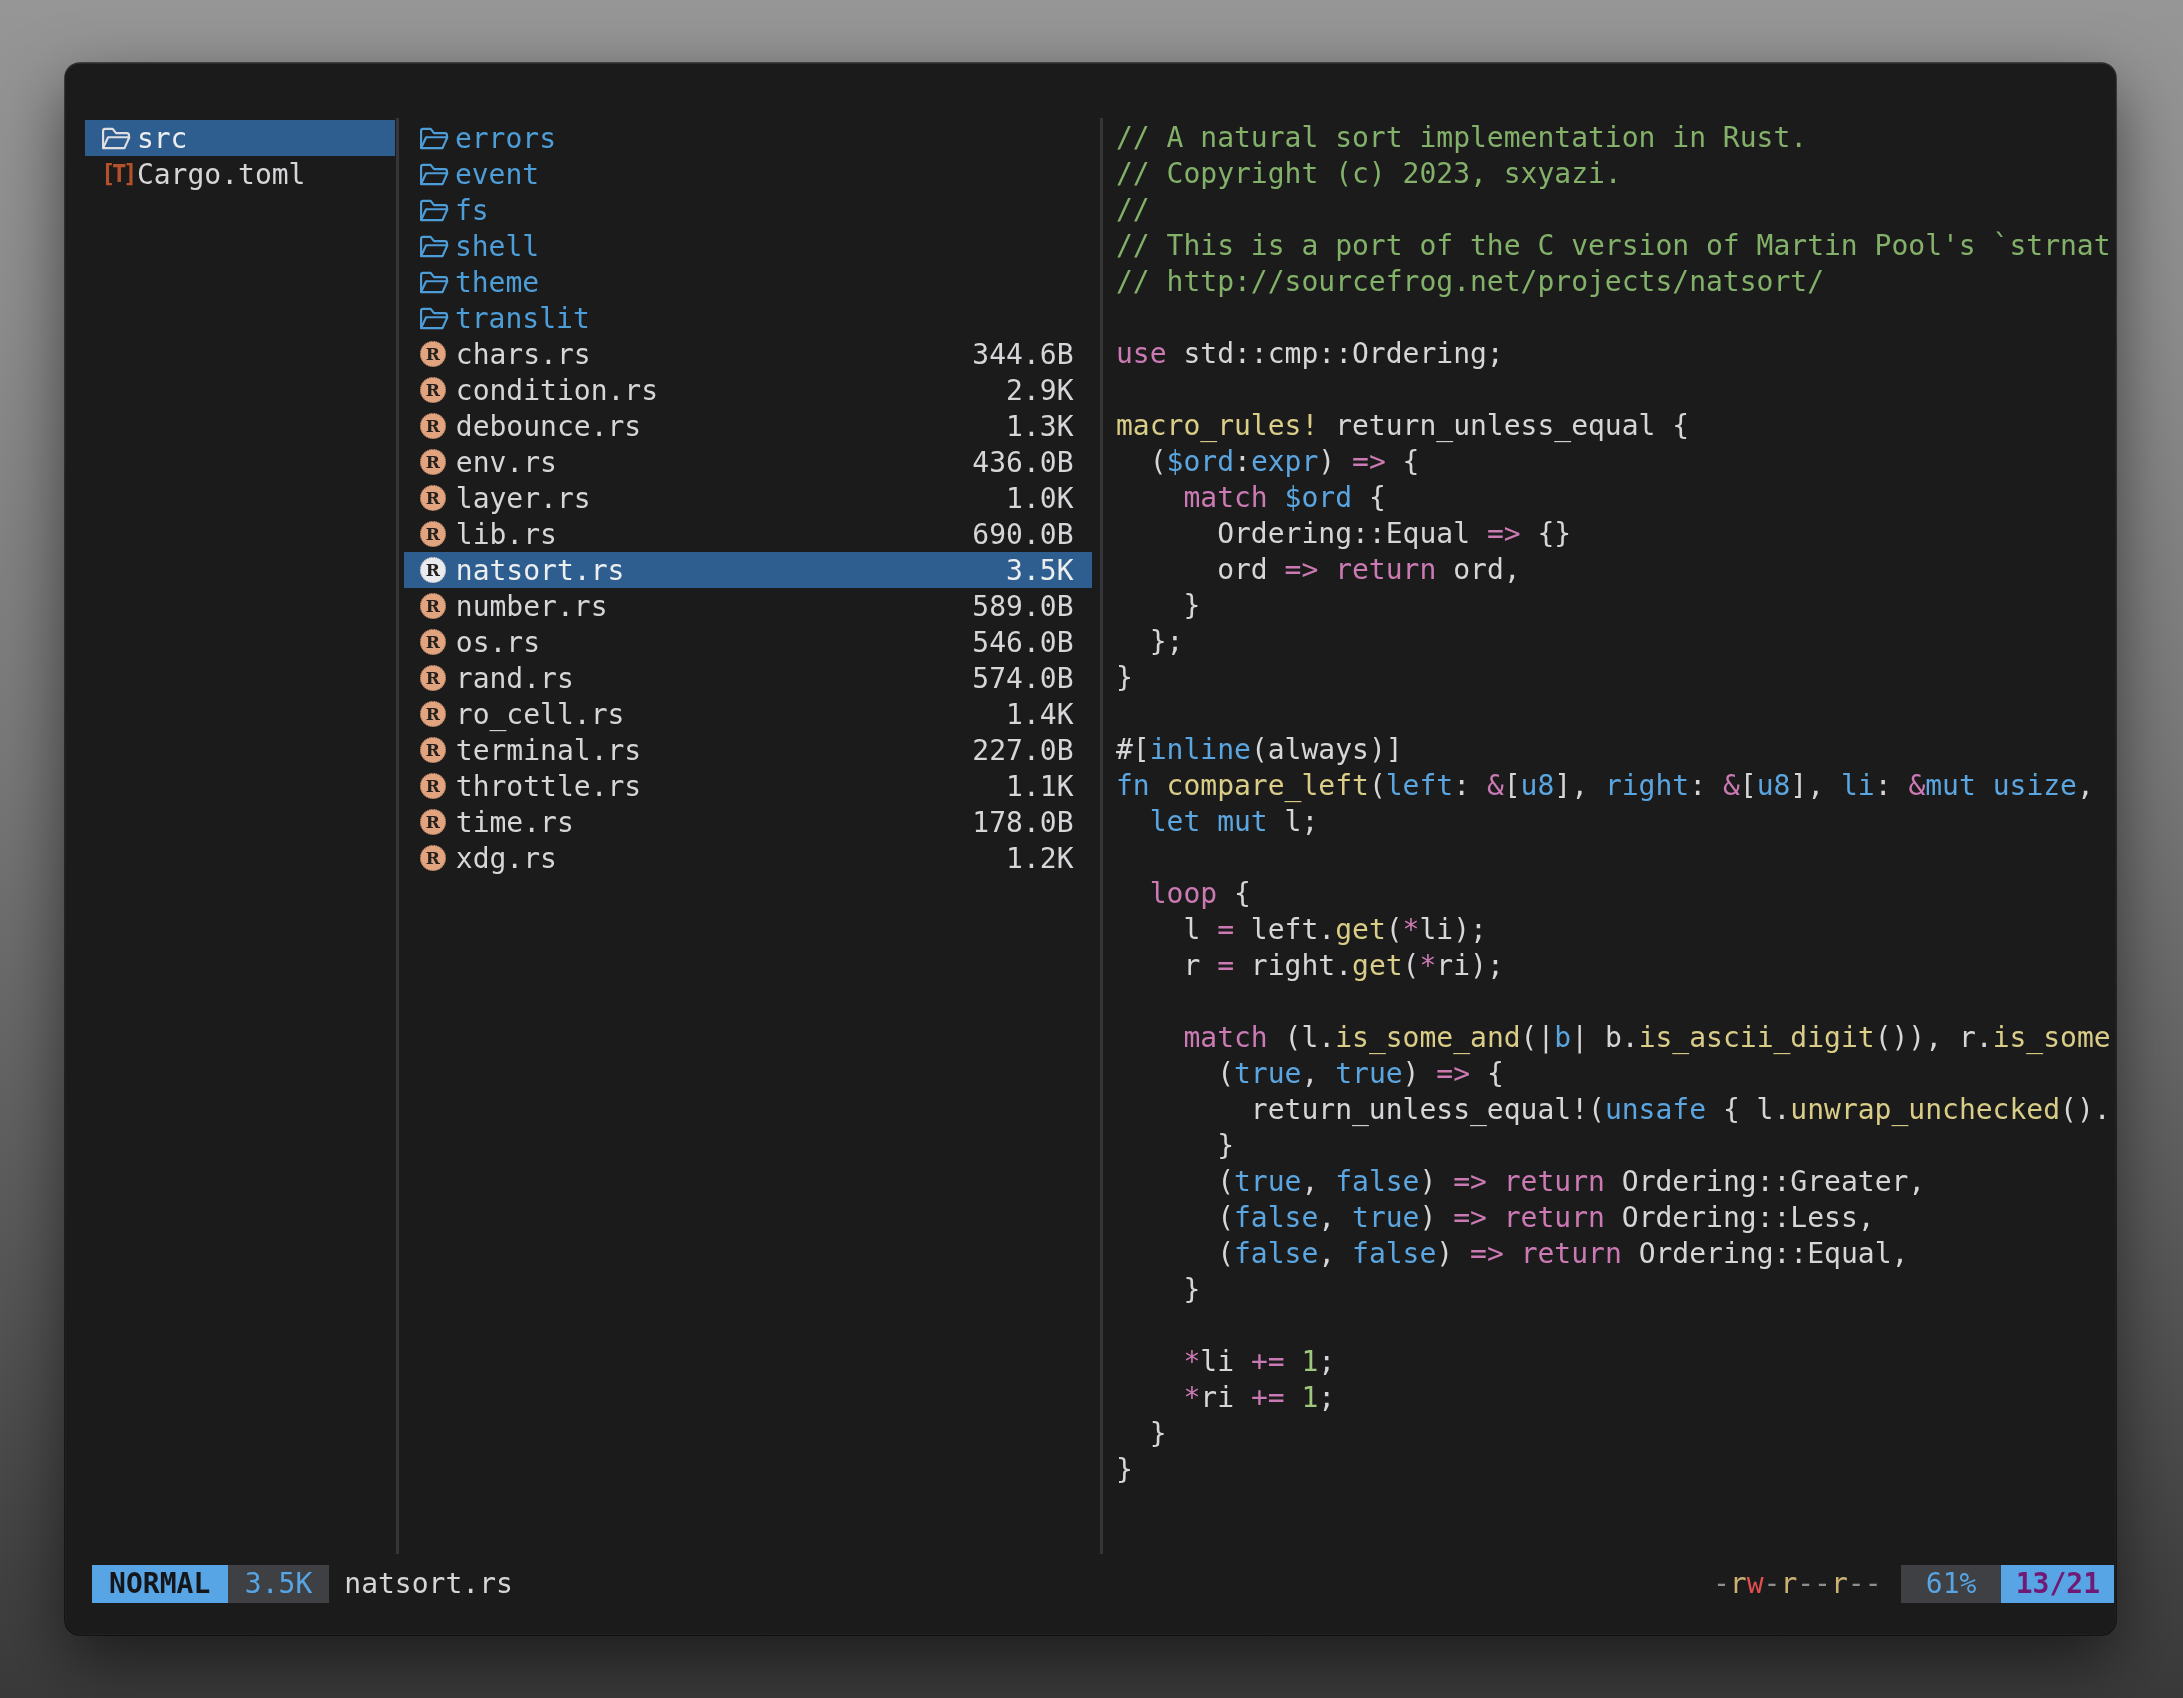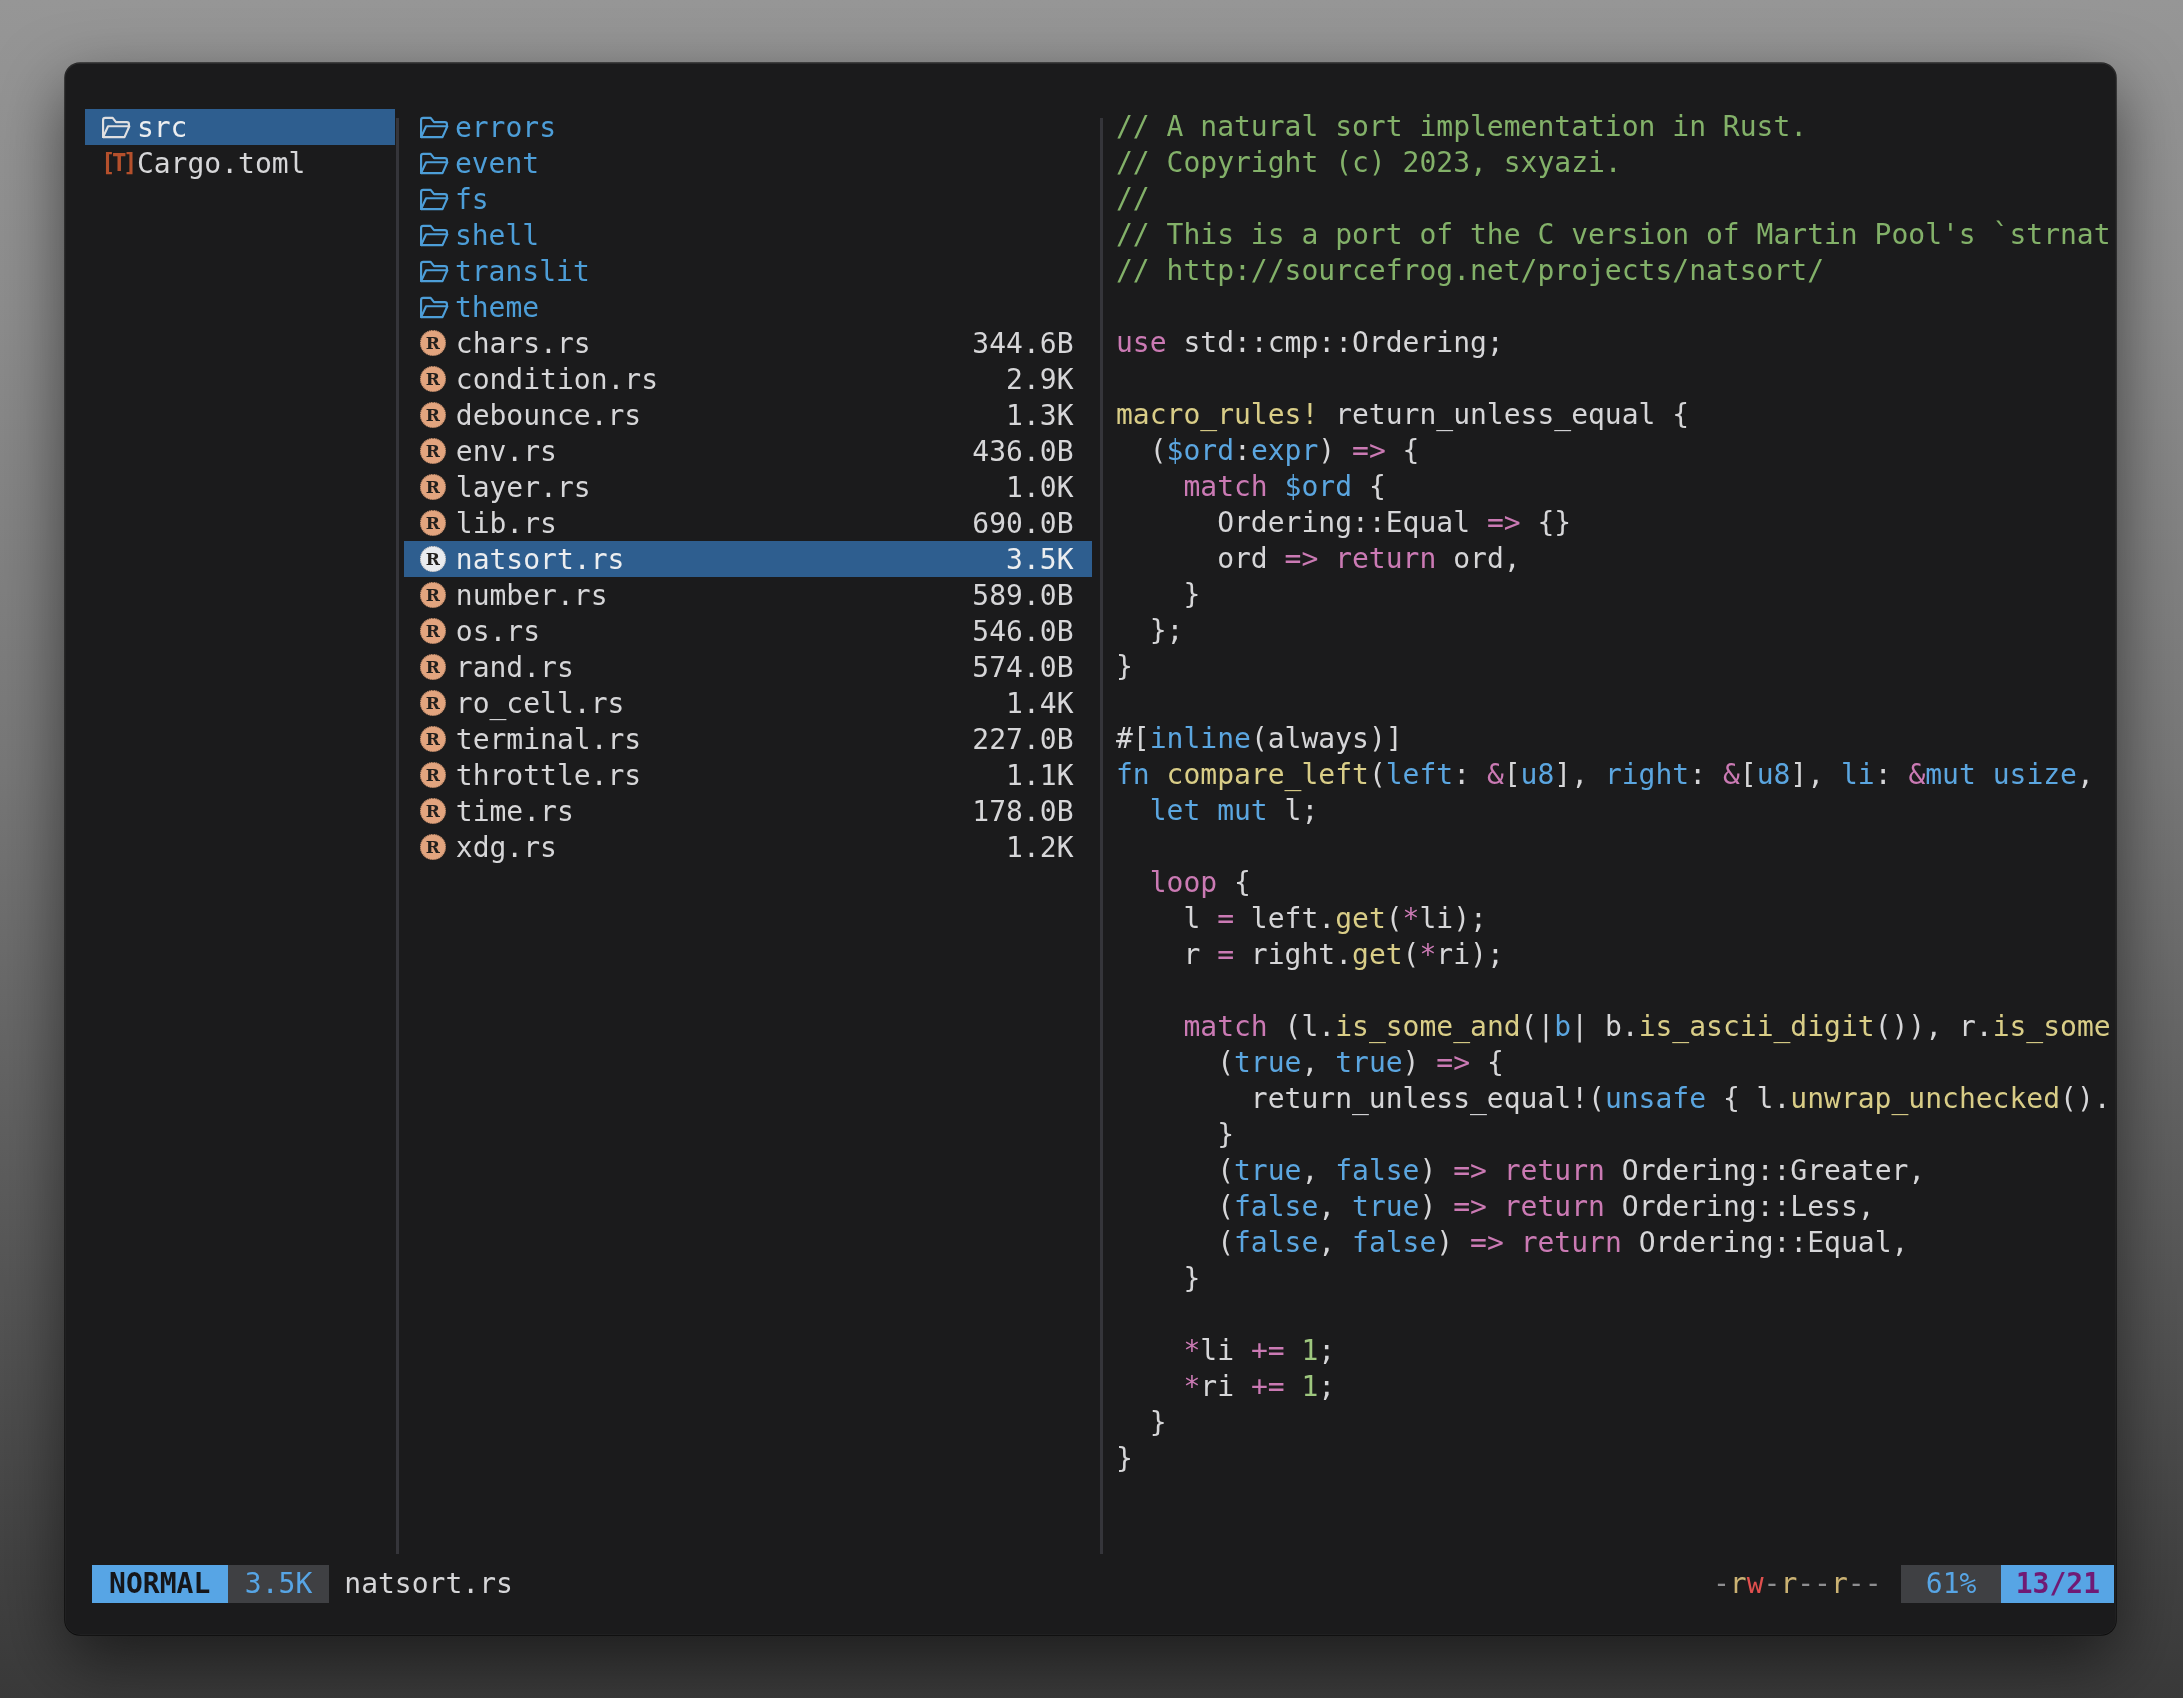--- a/index.html
+++ b/index.html
@@ -7,21 +7,21 @@
     width:2183px;height:1698px;position:relative;overflow:hidden;
     background:linear-gradient(180deg,#969696 0%,#8d8d8d 18%,#787878 45%,#5a5a5a 72%,#424242 92%,#3a3a3a 100%);
     font-family:"DejaVu Sans Mono",monospace;
   }
   .window{
     position:absolute;left:65px;top:63px;width:2051px;height:1572px;
     background:var(--bg,#1b1b1c);border-radius:15px;overflow:hidden;
     box-shadow:0 25px 67px rgba(0,0,0,.55),0 0 0 0.8px rgba(0,0,0,.7),inset 0 0.8px 0 rgba(255,255,255,.07),inset 0 0 0 0.8px rgba(255,255,255,.03);
     font-size:28px;color:var(--fg,#d6d6d8);
   }
-  .pane{position:absolute;top:46px;}
+  .pane{position:absolute;top:57px;}
   .pane1{left:20px;width:310px;}
   .pane2{left:339px;width:688px;text-align:right;}
   .pane3{left:1051px;width:993px;height:1440px;overflow:hidden;}
   .separator{position:absolute;top:55px;height:1436px;width:2.5px;background:var(--separator,#35353a);}
   .sep1{left:331px;}
   .sep2{left:1035px;}
   .row{height:36px;display:flex;align-items:center;box-sizing:border-box;}
   .pane1 .row{padding-left:16px;}
   .pane2 .row{padding-left:15px;padding-right:18.5px;}
   .row.selected{background:var(--selection,#2e5e8f);}
@@ -115,30 +115,30 @@
         </span>
         <span class="label">shell</span>
       </div>
       <div class="row folder-row">
         <span class="foldericon">
           <svg viewBox="0 0 36 30" width="30" height="25" fill="none" stroke="currentColor" stroke-width="2.6" stroke-linecap="round" stroke-linejoin="round">
             <path d="M2.5 26.5 V6 a2.5 2.5 0 0 1 2.5 -2.5 h9 l4 5 h13 a2.5 2.5 0 0 1 2.5 2.5 v2.5"></path>
             <path d="M2.5 26.5 l6 -13 h25.5 l-5.8 13 z"></path>
           </svg>
         </span>
+        <span class="label">theme</span>
+      </div>
+      <div class="row folder-row">
+        <span class="foldericon">
+          <svg viewBox="0 0 36 30" width="30" height="25" fill="none" stroke="currentColor" stroke-width="2.6" stroke-linecap="round" stroke-linejoin="round">
+            <path d="M2.5 26.5 V6 a2.5 2.5 0 0 1 2.5 -2.5 h9 l4 5 h13 a2.5 2.5 0 0 1 2.5 2.5 v2.5"></path>
+            <path d="M2.5 26.5 l6 -13 h25.5 l-5.8 13 z"></path>
+          </svg>
+        </span>
         <span class="label">translit</span>
-      </div>
-      <div class="row folder-row">
-        <span class="foldericon">
-          <svg viewBox="0 0 36 30" width="30" height="25" fill="none" stroke="currentColor" stroke-width="2.6" stroke-linecap="round" stroke-linejoin="round">
-            <path d="M2.5 26.5 V6 a2.5 2.5 0 0 1 2.5 -2.5 h9 l4 5 h13 a2.5 2.5 0 0 1 2.5 2.5 v2.5"></path>
-            <path d="M2.5 26.5 l6 -13 h25.5 l-5.8 13 z"></path>
-          </svg>
-        </span>
-        <span class="label">theme</span>
       </div>
       <div class="row">
         <span class="rusticon">
           <span class="rust-r">R</span>
         </span>
         <span class="label">chars.rs</span>
         <span class="size">344.6B</span>
       </div>
       <div class="row">
         <span class="rusticon">

